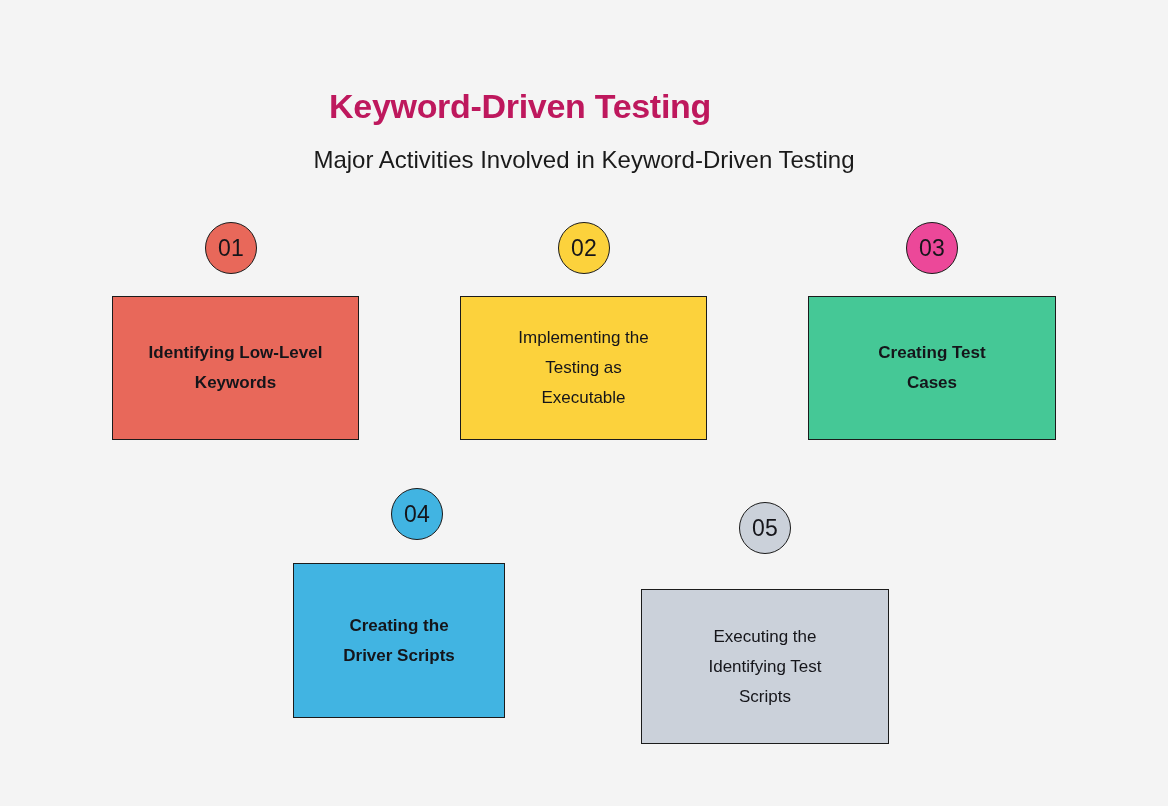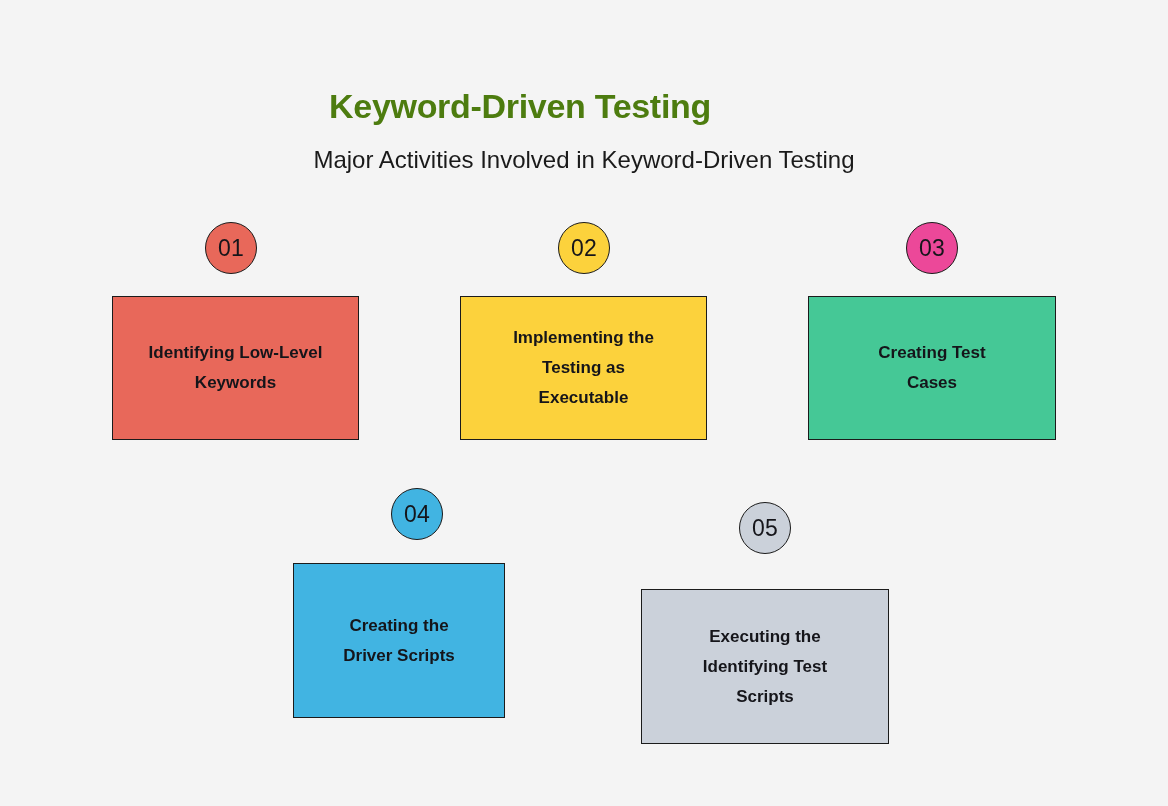--- a/index.html
+++ b/index.html
@@ -24,21 +24,21 @@
   
   .title {
     position: absolute;
     left: 0;
     top: 84px;
     width: 1040px;
     text-align: center;
     font-size: 34px;
     font-weight: bold;
     letter-spacing: -0.3px;
-    color: #4d7c0f;
+    color: #be185d;
     line-height: 44px;
   }
   .subtitle {
     position: absolute;
     left: 0;
     top: 143px;
     width: 1168px;
     text-align: center;
     font-size: 24px;
     font-weight: normal;
@@ -73,21 +73,21 @@
     display: flex;
     align-items: center;
     justify-content: center;
     text-align: center;
     padding: 0 16px;
     font-size: 17px;
     line-height: 30px;
     color: #15151a;
   }
   .card.bold { font-weight: bold; }
-  .card.regular { font-weight: bold; }
+  .card.regular { font-weight: normal; }
 </style>
 </head>
 <body>
 
 <div class="canvas">
 
   <div class="title">Keyword-Driven Testing</div>
 
   <div class="subtitle">Major Activities Involved in Keyword-Driven Testing</div>
 

